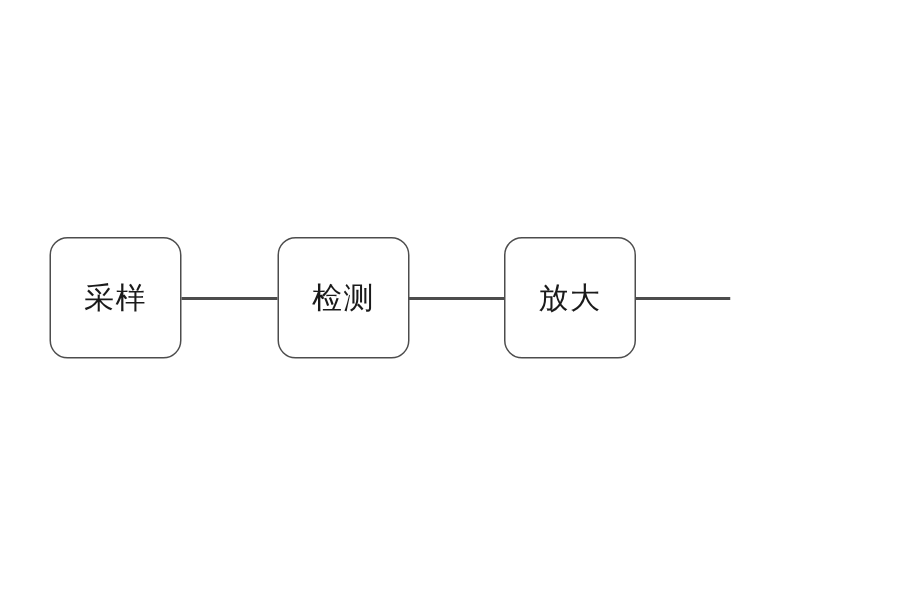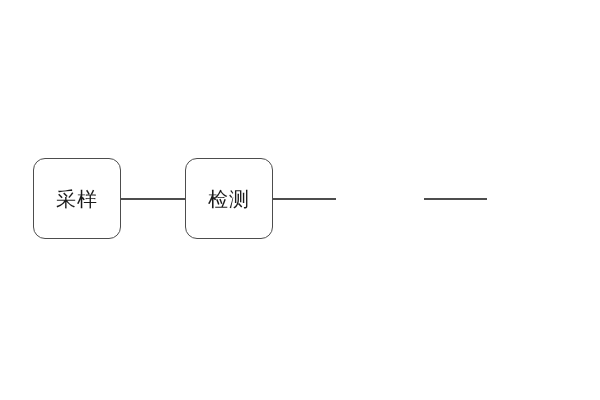--- a/index.html
+++ b/index.html
@@ -59,17 +59,20 @@
   </div>
 
   <div class="connector conn-1"></div>
 
   <div class="flow-node node-2">
     <span class="node-label">检测</span>
   </div>
 
   <div class="connector conn-2"></div>
 
+  <div class="flow-node node-3">
+    <span class="node-label">放大</span>
+  </div>
 
   <div class="connector conn-3"></div>
 
 
 </div>
 
 </body></html>

